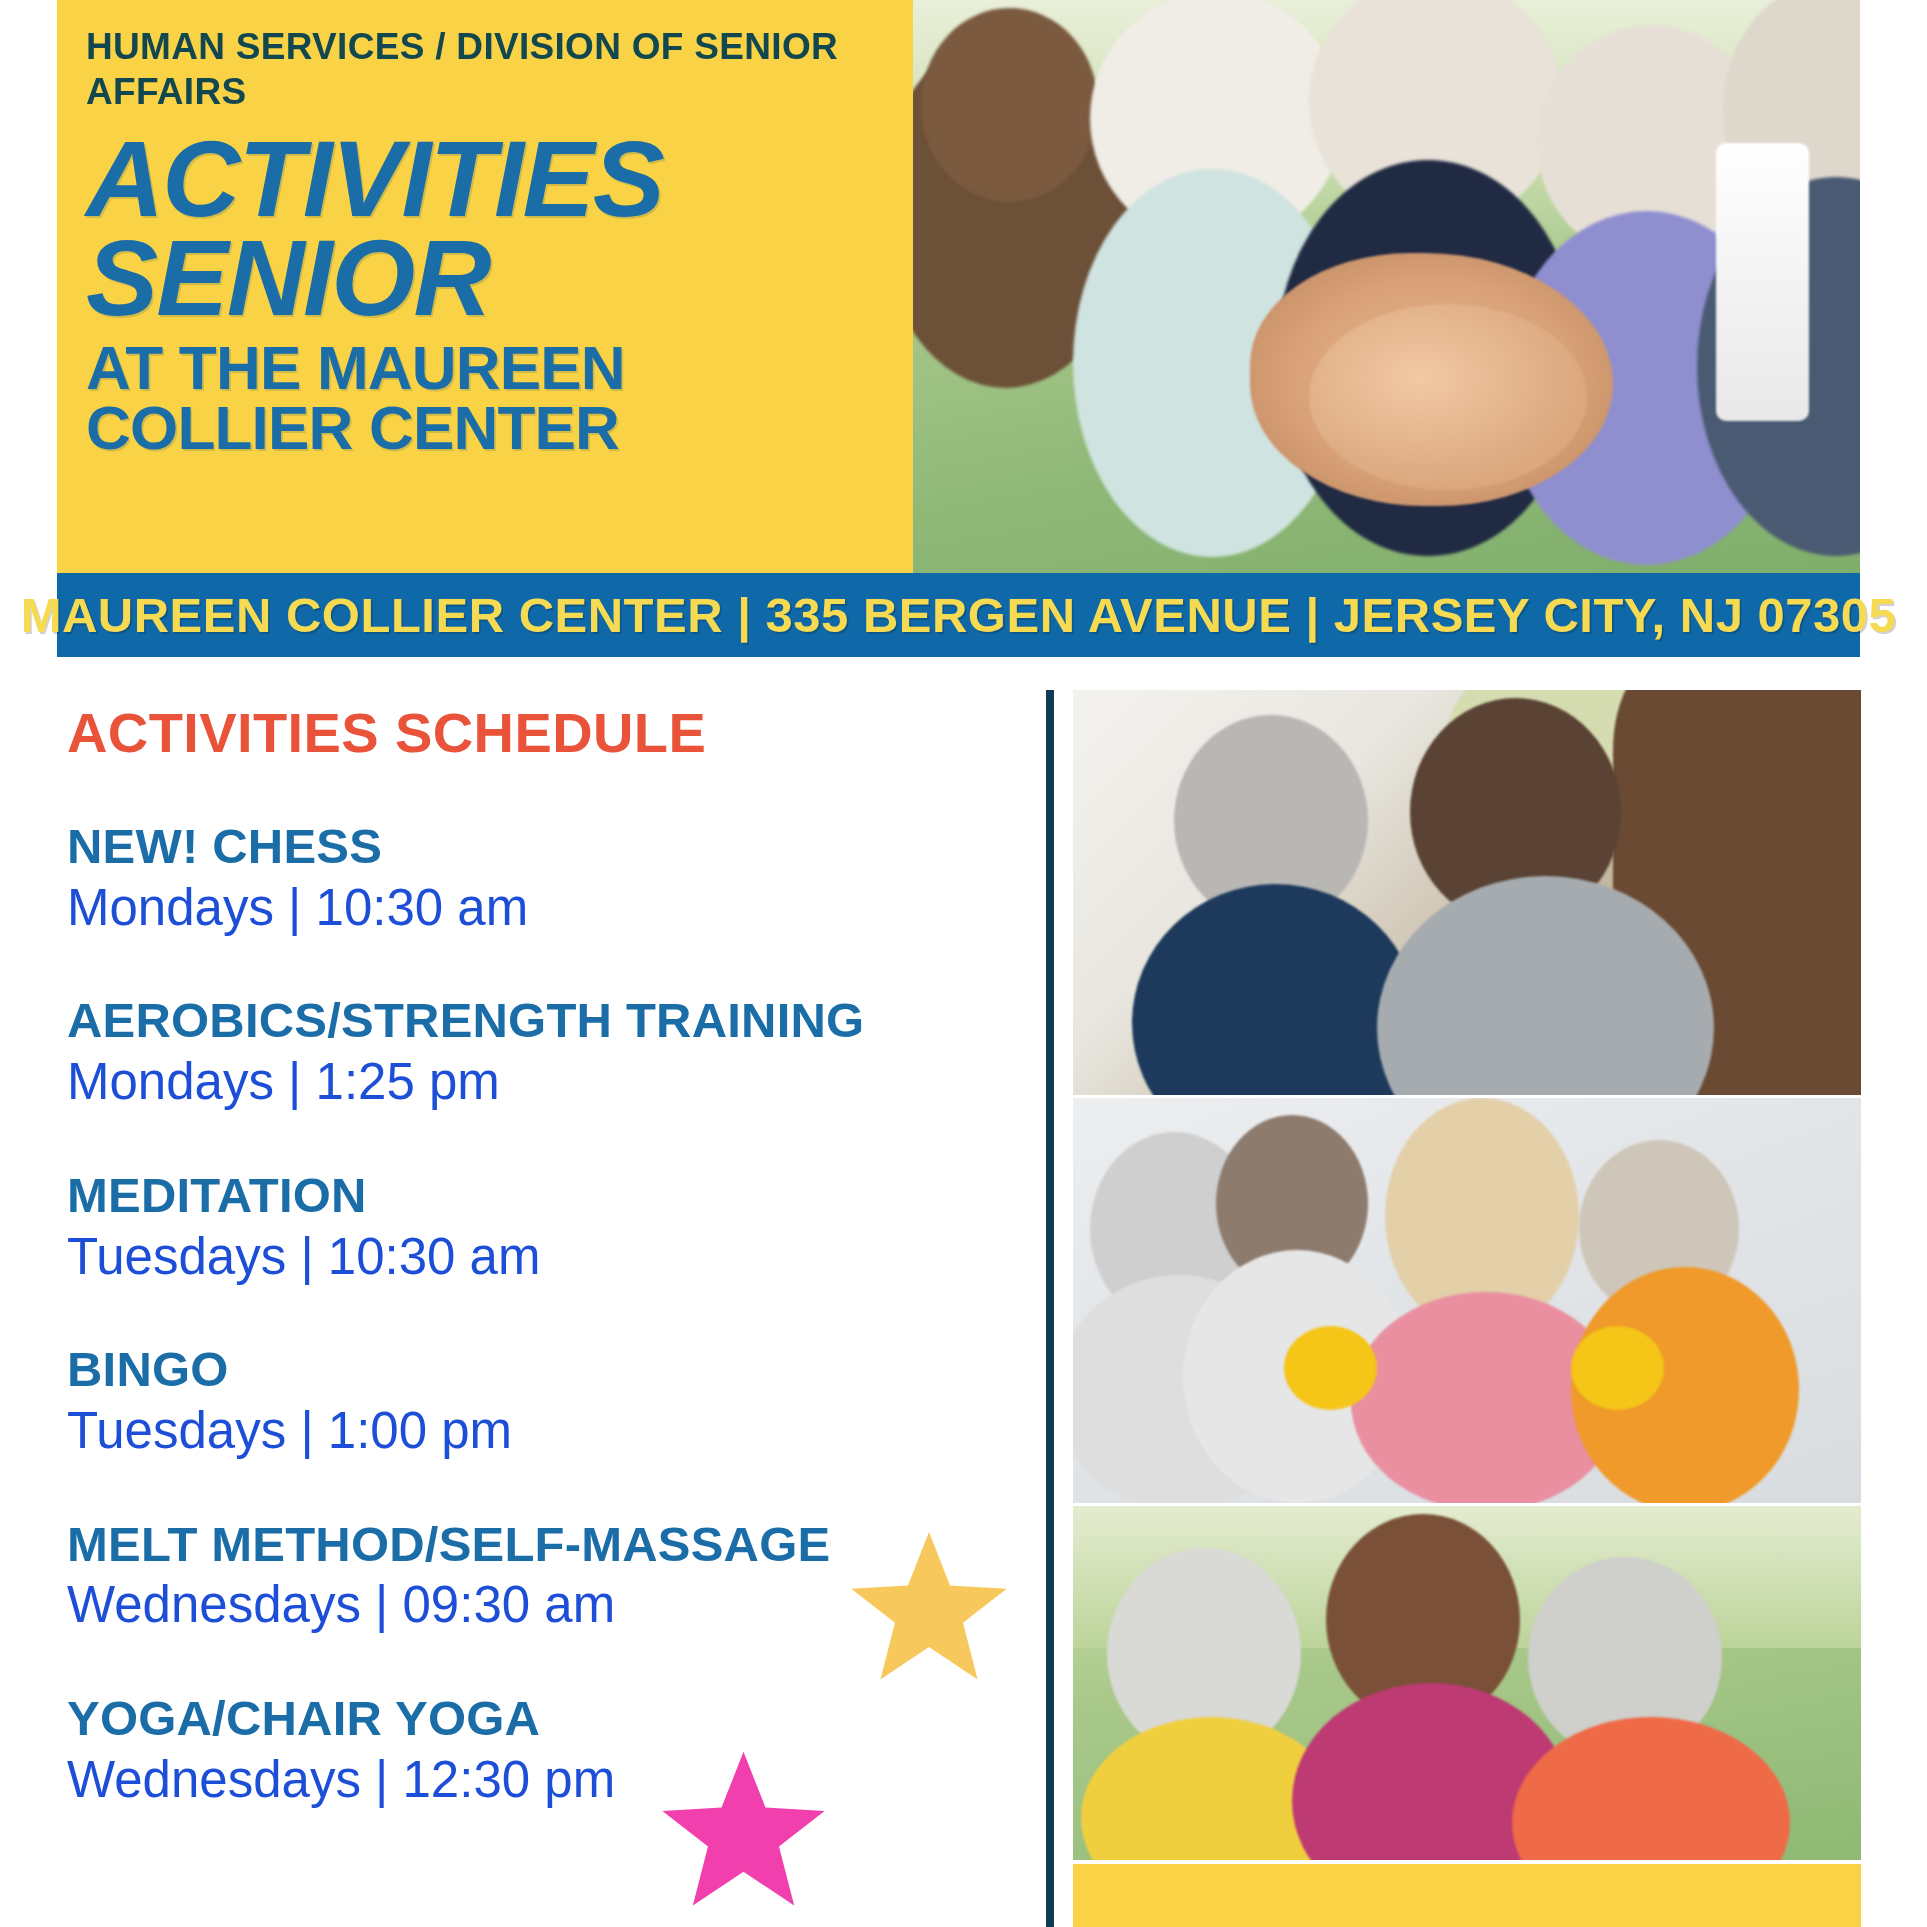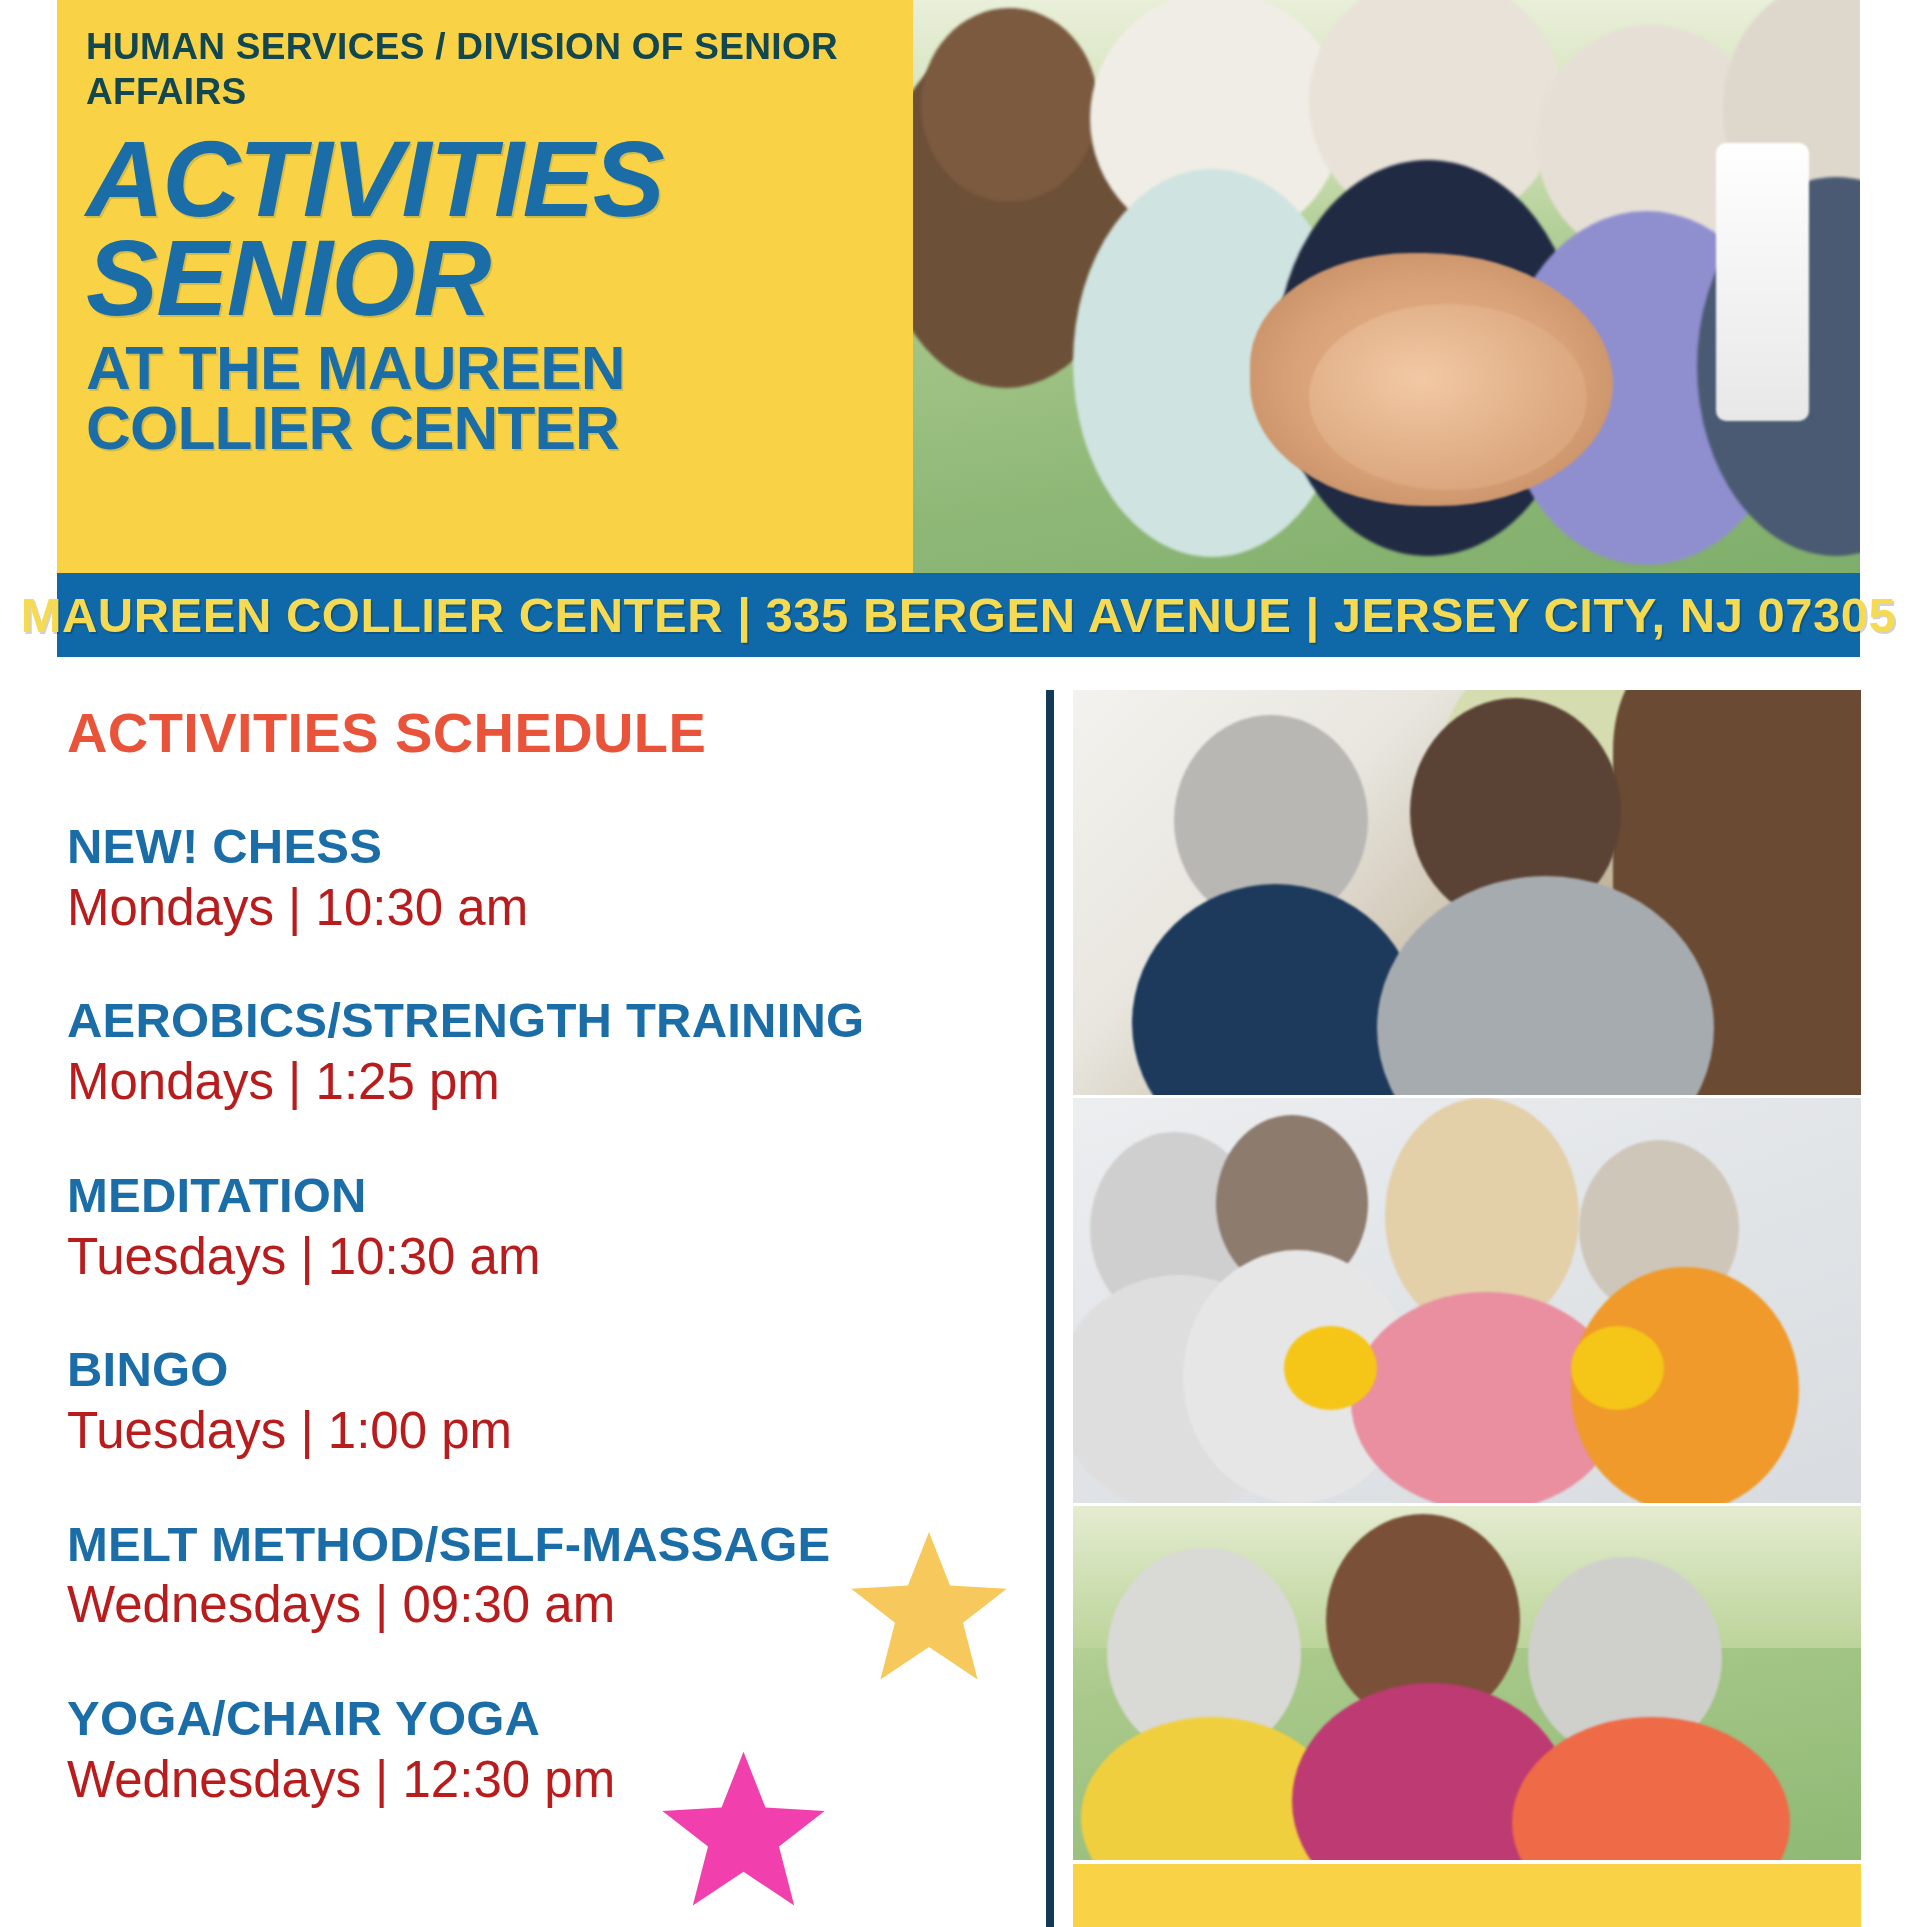--- a/index.html
+++ b/index.html
@@ -110,21 +110,21 @@
   .act-name{
     color:#1b6da8;
     font-weight:bold;
     font-size:49px;
     letter-spacing:0.2px;
     text-transform:uppercase;
     line-height:1.05;
     margin:0 0 8.4px 0;
   }
   .act-time{
-    color:#b91c1c;
+    color:#1d4ed8;
     font-weight:normal;
     font-size:51px;
     line-height:1.05;
     margin:0;
   }
 
   
   .star{position:absolute;display:block;}
   .star-yellow{left:848px;top:1528px;width:162px;height:157px;}
   .star-pink{left:659px;top:1747px;width:169px;height:165px;}

